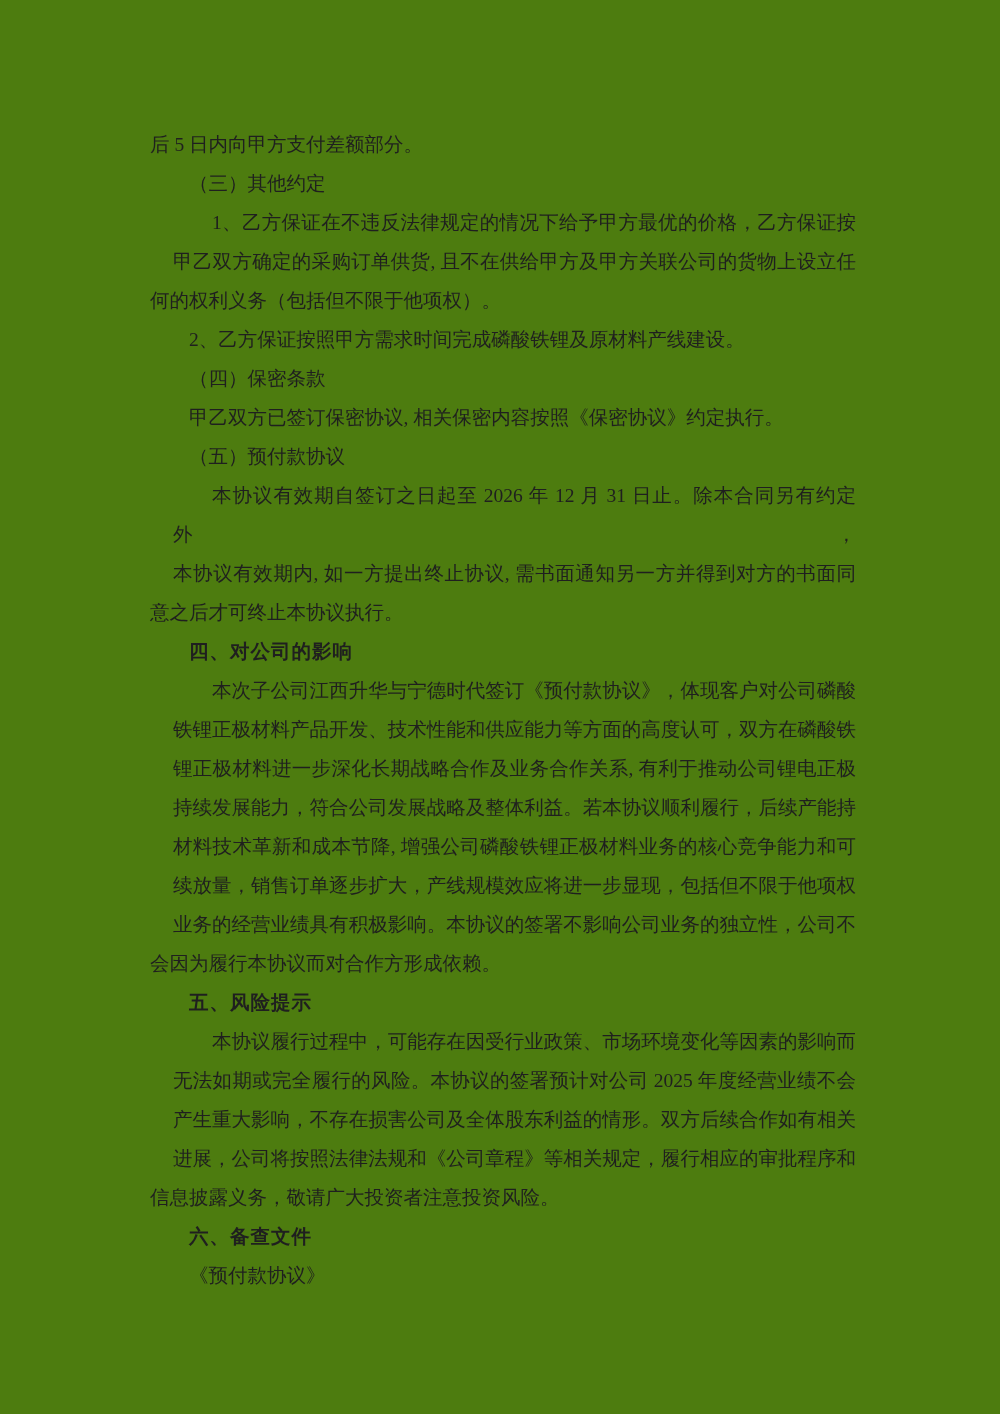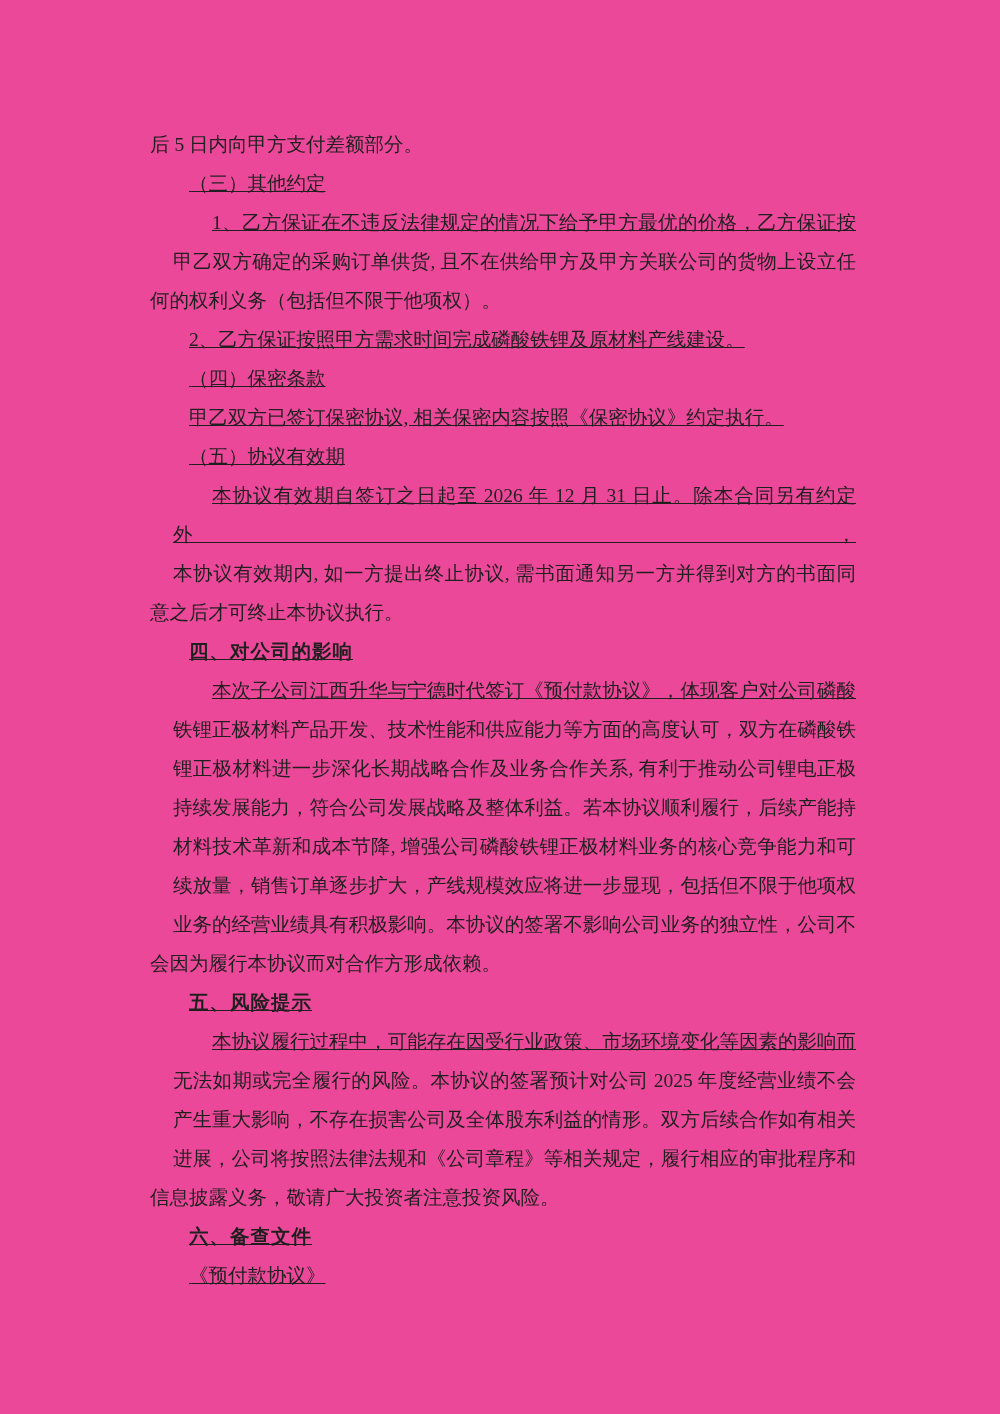--- a/index.html
+++ b/index.html
@@ -1,38 +1,38 @@
 <!DOCTYPE html>
 <html><head>
 <meta charset="utf-8">
 <style>
   html, body { margin: 0; padding: 0; background: #e8e8e8; }
   .page {
     position: relative;
     width: 1000px;
     height: 1414px;
     margin: 0 auto;
-    background: #ec4899;
+    background: #4d7c0f;
     overflow: hidden;
   }
   .doc-body {
     position: absolute;
     left: 150px;
     top: 125px;
     width: 706px;
     font-family: "Liberation Serif", "DejaVu Serif", serif;
     font-size: 19.5px;
     line-height: 39px;
     color: #1f1f1f;
   }
   .line {
     min-height: 39px;
     text-align: left;
   }
-  .line.indent { text-indent: 2em; text-decoration: underline; }
+  .line.indent { text-indent: 2em; }
   .line.justify {
     text-align: justify;
     text-align-last: justify;
     margin-left: 23px;
   }
   .line.bold {
     font-weight: 700;
     font-family: "Liberation Sans", "DejaVu Sans", sans-serif;
     letter-spacing: 1px;
   }
@@ -43,21 +43,21 @@
 <div class="page">
   <div class="doc-body" id="doc-body">
       <div class="line">后 5 日内向甲方支付差额部分。</div>
       <div class="line indent">（三）其他约定</div>
       <div class="line indent justify">1、乙方保证在不违反法律规定的情况下给予甲方最优的价格，乙方保证按</div>
       <div class="line justify">甲乙双方确定的采购订单供货, 且不在供给甲方及甲方关联公司的货物上设立任</div>
       <div class="line">何的权利义务（包括但不限于他项权）。</div>
       <div class="line indent">2、乙方保证按照甲方需求时间完成磷酸铁锂及原材料产线建设。</div>
       <div class="line indent">（四）保密条款</div>
       <div class="line indent">甲乙双方已签订保密协议, 相关保密内容按照《保密协议》约定执行。</div>
-      <div class="line indent">（五）协议有效期</div>
+      <div class="line indent">（五）预付款协议</div>
       <div class="line indent justify">本协议有效期自签订之日起至 2026 年 12 月 31 日止。除本合同另有约定外，</div>
       <div class="line justify">本协议有效期内, 如一方提出终止协议, 需书面通知另一方并得到对方的书面同</div>
       <div class="line">意之后才可终止本协议执行。</div>
       <div class="line indent bold">四、对公司的影响</div>
       <div class="line indent justify">本次子公司江西升华与宁德时代签订《预付款协议》，体现客户对公司磷酸</div>
       <div class="line justify">铁锂正极材料产品开发、技术性能和供应能力等方面的高度认可，双方在磷酸铁</div>
       <div class="line justify">锂正极材料进一步深化长期战略合作及业务合作关系, 有利于推动公司锂电正极</div>
       <div class="line justify">持续发展能力，符合公司发展战略及整体利益。若本协议顺利履行，后续产能持</div>
       <div class="line justify">材料技术革新和成本节降, 增强公司磷酸铁锂正极材料业务的核心竞争能力和可</div>
       <div class="line justify">续放量，销售订单逐步扩大，产线规模效应将进一步显现，包括但不限于他项权</div>

